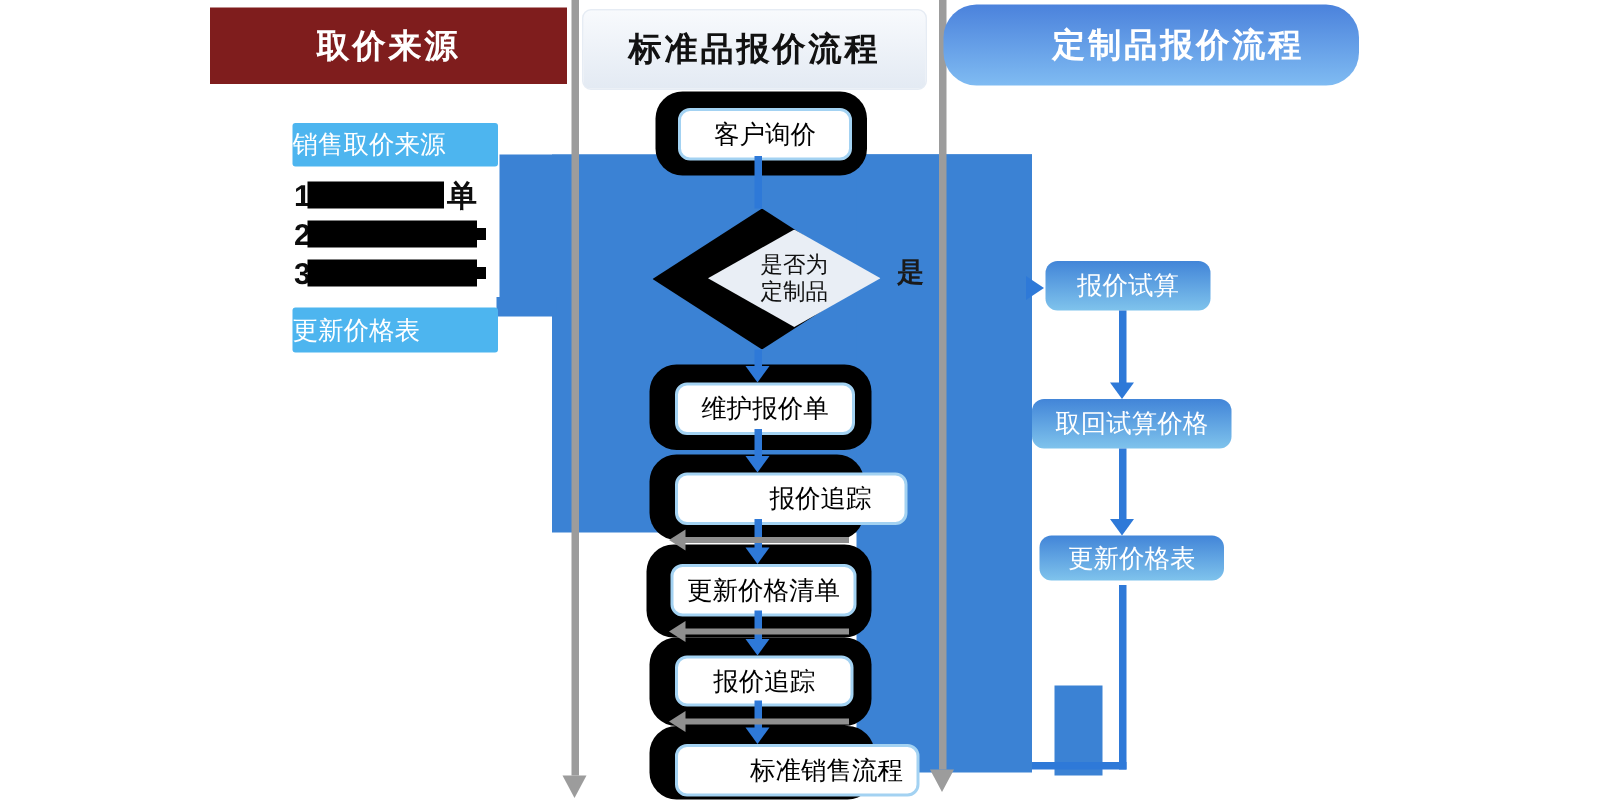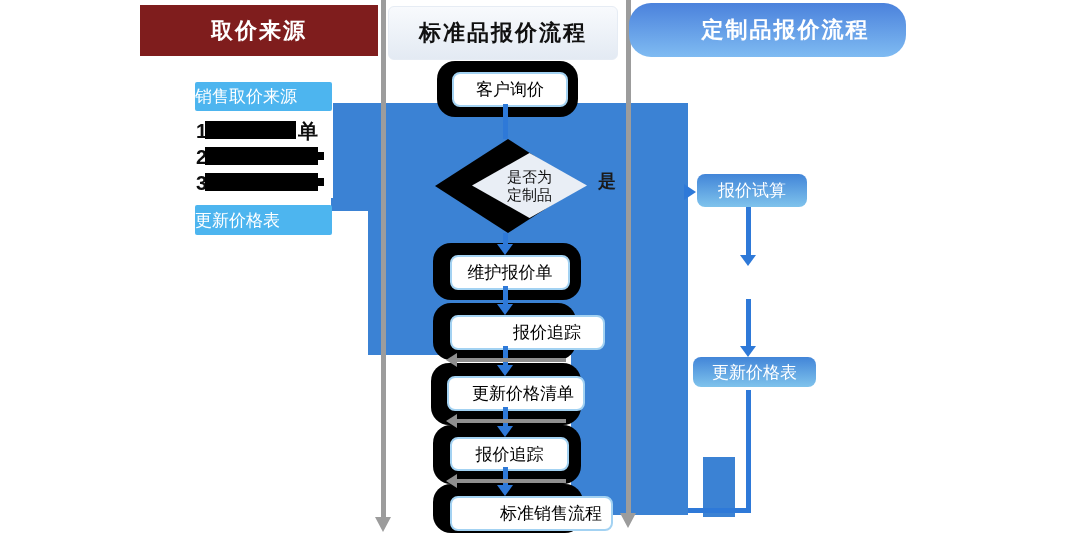--- a/index.html
+++ b/index.html
@@ -120,21 +120,21 @@
     <span>是否为</span>
     <span>定制品</span>
   </div>
 
   <div class="step" style="left:450px;top:255px;width:116px;height:31px;">
     <span>维护报价单</span>
   </div>
   <div class="step" style="left:450px;top:315px;width:112px;height:31px;padding-left:39px;">
     <span>报价追踪</span>
   </div>
-  <div class="step" style="left:447px;top:376px;width:120px;height:31px;padding-left:14px;">
+  <div class="step" style="left:447px;top:376px;width:120px;height:31px;">
     <span>更新价格清单</span>
   </div>
   <div class="step" style="left:450px;top:437px;width:115px;height:30px;">
     <span>报价追踪</span>
   </div>
   <div class="step" style="left:450px;top:496px;width:120px;height:31px;padding-left:39px;">
     <span>标准销售流程</span>
   </div>
 
   <div class="vline" style="left:503px;top:104px;height:35px;"></div>
@@ -158,20 +158,23 @@
 
   <span class="yes-label" style="left:598px;top:169px;">是</span>
   <div class="rhead" style="left:684px;top:184px;"></div>
 
   <div class="gradbox" style="left:697px;top:174px;width:110px;height:33px;">
     <span>报价试算</span>
   </div>
   <div class="vline" style="left:746px;top:207px;height:49px;"></div>
   <div class="vhead" style="left:740px;top:255px;"></div>
 
+  <div class="gradbox" style="left:688px;top:266px;width:133px;height:33px;">
+    <span>取回试算价格</span>
+  </div>
   <div class="vline" style="left:746px;top:299px;height:48px;"></div>
   <div class="vhead" style="left:740px;top:346px;"></div>
 
   <div class="gradbox" style="left:693px;top:357px;width:123px;height:30px;">
     <span>更新价格表</span>
   </div>
 
 </div>
 
 </body></html>

